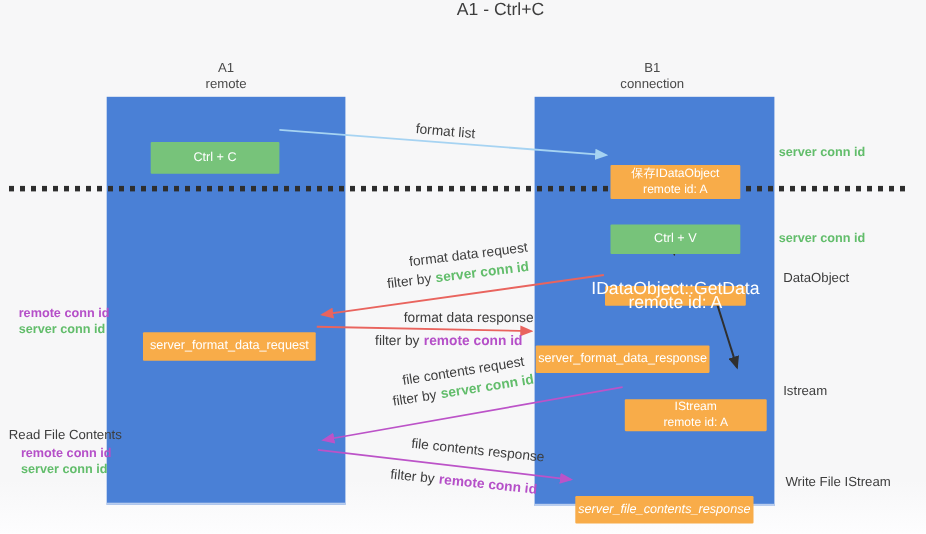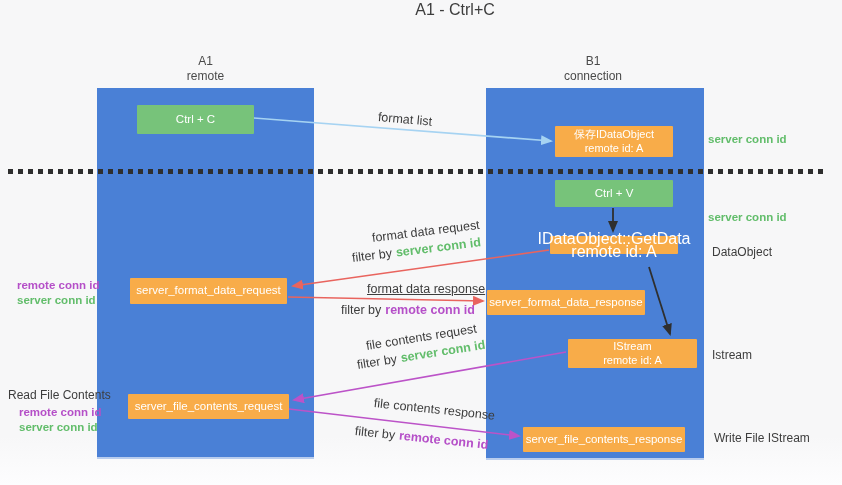--- a/index.html
+++ b/index.html
@@ -10,21 +10,21 @@
          font-size:16px;color:#3d3d3d;line-height:19px;padding-left:34px;}
   .lane-header{position:absolute;top:54px;text-align:center;font-size:12px;
          color:#4a4a4a;line-height:15px;}
   .lane{position:absolute;top:88px;background:#4a80d6;border-bottom:2px solid #b9cdee;}
   .lane.a1{left:97px;width:217px;height:369px;}
   .lane.b1{left:486px;width:218px;height:370px;}
   .divider{position:absolute;left:8px;top:169px;width:815px;height:5px;
            background:repeating-linear-gradient(90deg,#2e2e2e 0 5px,transparent 5px 10px);}
   .node{position:absolute;display:flex;flex-direction:column;align-items:center;
         justify-content:center;color:#fff;font-size:11.5px;line-height:13.5px;
-        text-align:center;border-radius:1px;}
+        text-align:center;border-radius:1px;margin-top:24px;}
   .green-node{background:#77c37a;}
   .orange-node{background:#f8ac49;}
   .lbl{position:absolute;white-space:nowrap;font-size:12.5px;color:#3d3d3d;}
   .lbl .green{color:#62bd6b;font-weight:bold;}
   .lbl .purple{color:#b54fc8;font-weight:bold;}
   .lbl .black{margin-right:4px;}
   .side{position:absolute;white-space:nowrap;font-size:12px;color:#3d3d3d;}
   .side.green{color:#62bd6b;font-weight:bold;font-size:11.5px;}
   .side.purple{color:#b54fc8;font-weight:bold;font-size:11.5px;}
   .conn-pair{line-height:15px;}
@@ -94,35 +94,32 @@
   <div class="node orange-node" style="left:130px;top:278px;width:157px;height:26px;">
     <span>server_format_data_request</span>
   </div>
   <div class="node orange-node" style="left:487px;top:290px;width:158px;height:25px;">
     <span>server_format_data_response</span>
   </div>
   <div class="node orange-node" style="left:568px;top:339px;width:129px;height:29px;font-size:11px;">
     <span>IStream</span>
     <span>remote id: A</span>
   </div>
-  <div class="node orange-node" style="left:128px;top:394px;width:161px;height:25px;">
-    <span>server_file_contents_request</span>
-  </div>
-  <div class="node orange-node" style="left:523px;top:427px;width:162px;height:25px;">
+  <div class="node orange-node" style="left:523px;top:427px;width:162px;height:25px;font-style:italic;">
     <span>server_file_contents_response</span>
   </div>
 
   <div class="lbl" style="left:378px;top:110px;transform:rotate(5deg);transform-origin:left center;">format list</div>
 
   <div class="lbl" style="left:372px;top:231px;transform:rotate(-7deg);transform-origin:left center;">format data request</div>
   <div class="lbl" style="left:352px;top:251px;transform:rotate(-7deg);transform-origin:left center;">
     <span class="black">filter by</span><span class="green">server conn id</span>
   </div>
 
-  <div class="lbl" style="left:367px;top:282px;text-decoration:underline;">format data response</div>
+  <div class="lbl" style="left:367px;top:282px;">format data response</div>
   <div class="lbl" style="left:341px;top:303px;">
     <span class="black">filter by</span><span class="purple">remote conn id</span>
   </div>
 
   <div class="lbl" style="left:366px;top:339px;transform:rotate(-9deg);transform-origin:left center;">file contents request</div>
   <div class="lbl" style="left:357px;top:358px;transform:rotate(-9deg);transform-origin:left center;">
     <span class="black">filter by</span><span class="green">server conn id</span>
   </div>
 
   <div class="lbl" style="left:374px;top:396px;transform:rotate(6deg);transform-origin:left center;">file contents response</div>

